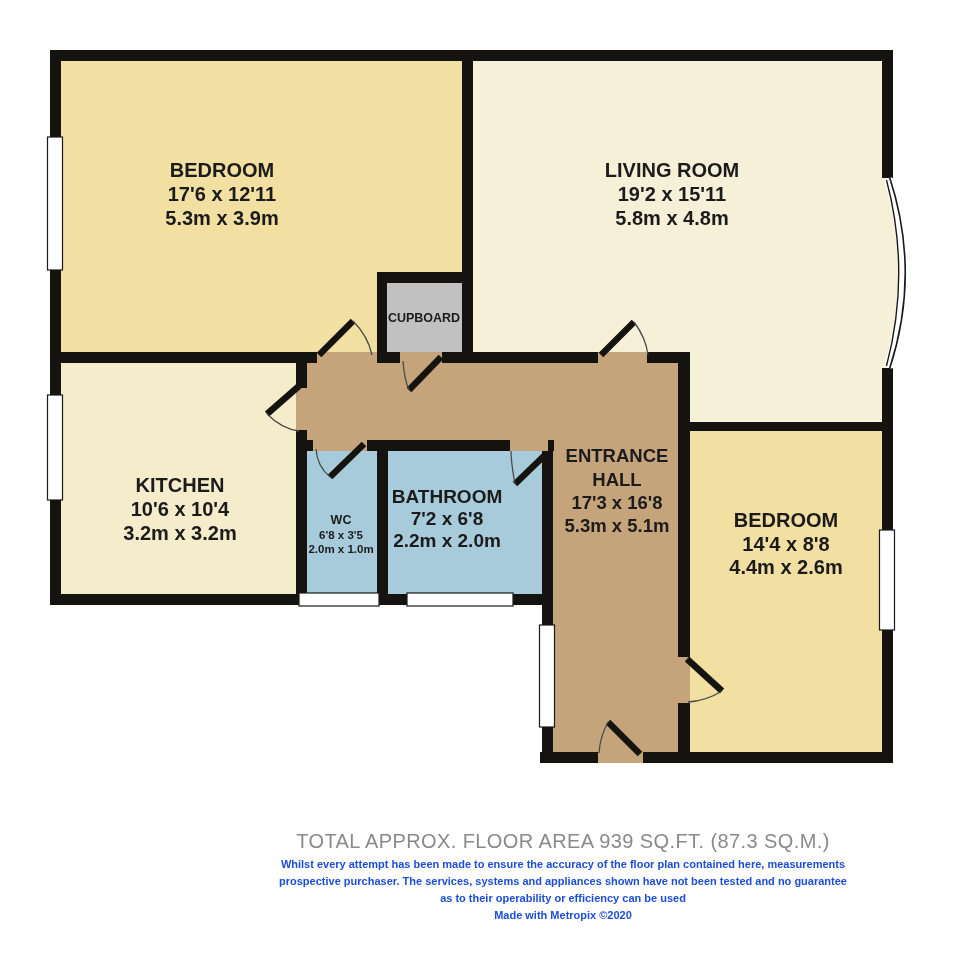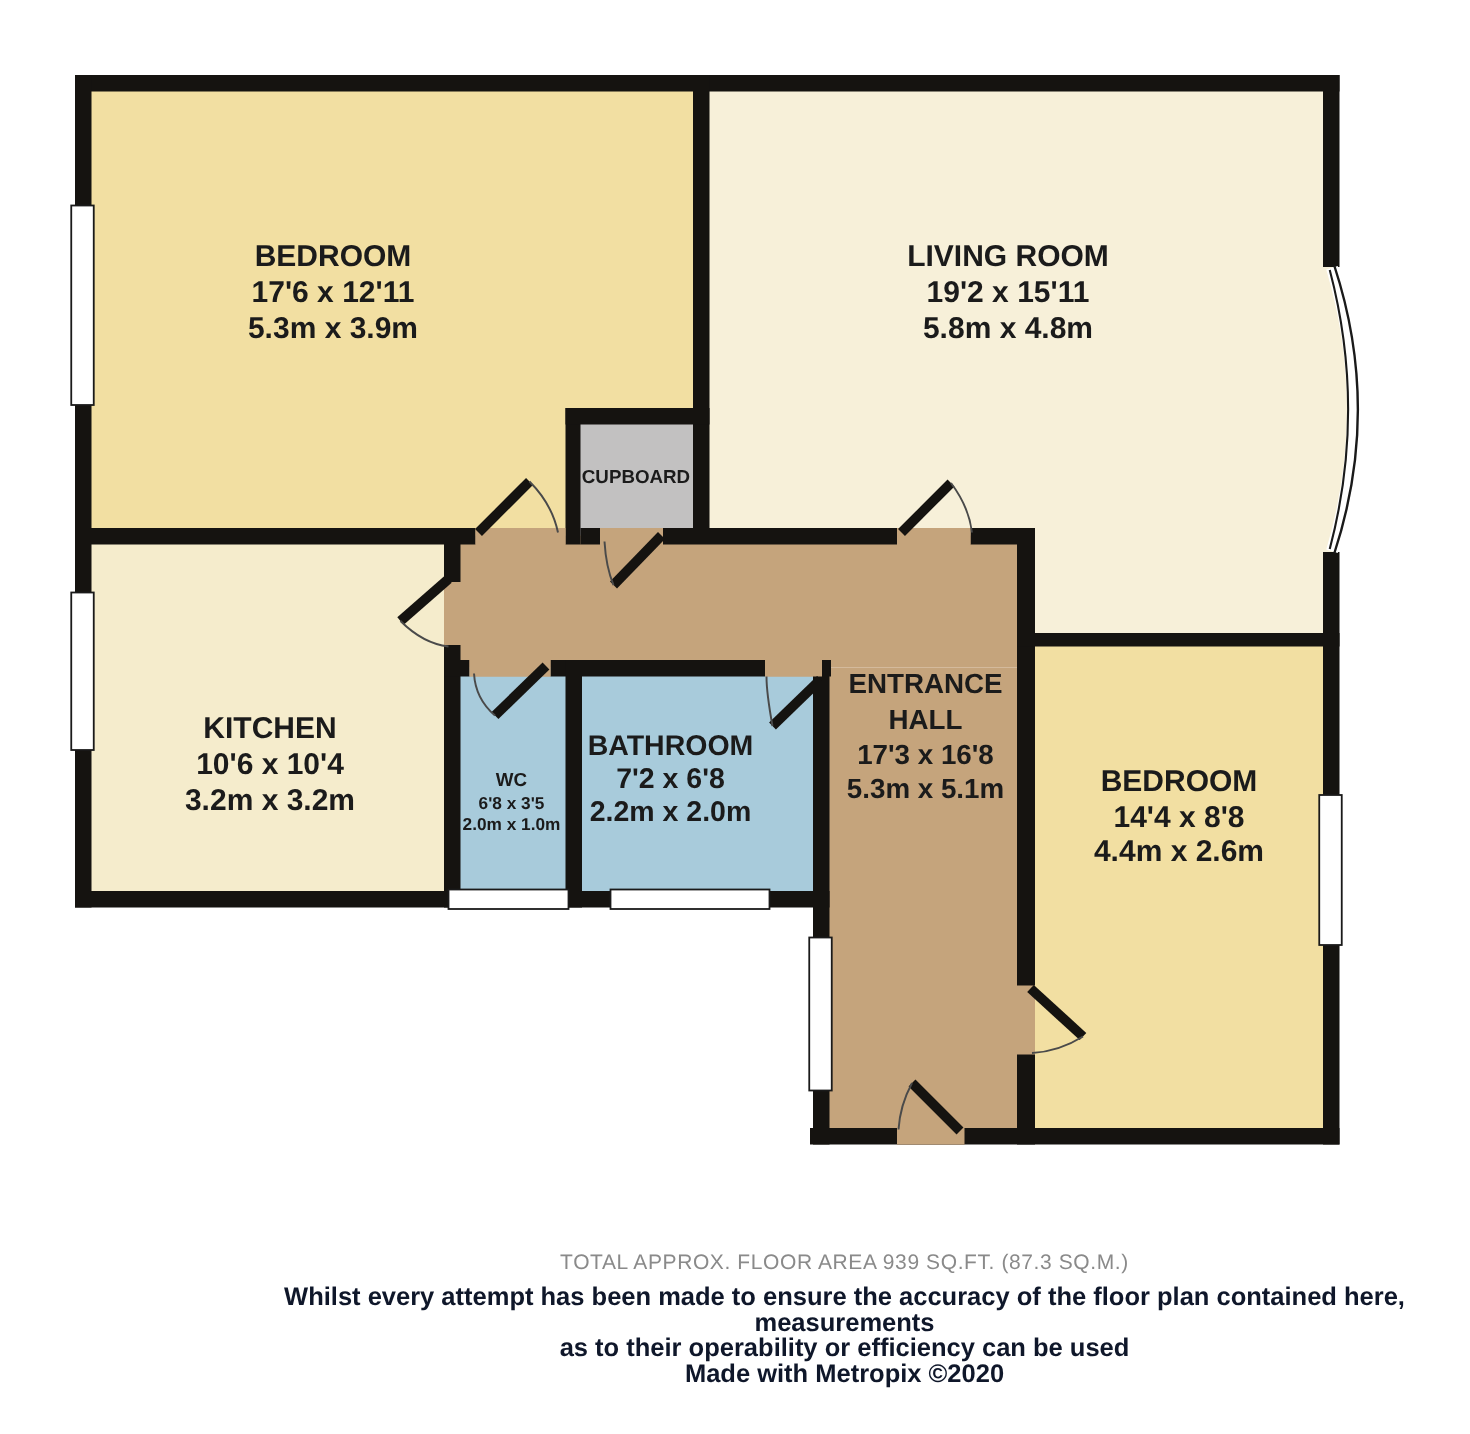--- a/index.html
+++ b/index.html
@@ -10,22 +10,22 @@
   .win{fill:#ffffff;stroke:#1a1a1a;stroke-width:1.2;}
   .leaf{stroke:#151310;stroke-width:6.5;fill:none;}
   .swing{stroke:#4a4a4a;stroke-width:1.3;fill:none;}
   .lbl{fill:#1b1b1b;font-weight:bold;text-anchor:middle;}
   .fs20{font-size:20px;}
   .fs19{font-size:19px;}
   .fs185{font-size:18.5px;}
   .fs125{font-size:12.5px;}
   .fs115{font-size:11.5px;}
   #footer{position:absolute;left:146px;right:0;top:831px;text-align:center;}
-  #footer .total{font-size:14px;line-height:21px;color:#8a8a8a;letter-spacing:0.4px;margin-bottom:4px;}
-  #footer .disc{font-size:17px;line-height:17px;font-weight:bold;color:#0f172a;}
+  #footer .total{font-size:20px;line-height:21px;color:#8a8a8a;letter-spacing:0.4px;margin-bottom:4px;}
+  #footer .disc{font-size:11px;line-height:17px;font-weight:bold;color:#1d4ed8;}
 </style>
 </head>
 <body>
 
 <div id="stage">
 <svg width="980" height="820" viewBox="0 0 980 820">
 
   <g>
     <rect x="55" y="55" width="412" height="302" fill="#F2DFA2"></rect>
     <rect x="468" y="55" width="420" height="302" fill="#F7F0D9"></rect>
@@ -151,16 +151,17 @@
 
     <text class="lbl fs20" x="786" y="527">BEDROOM</text>
     <text class="lbl fs20" x="786" y="551">14'4 x 8'8</text>
     <text class="lbl fs20" x="786" y="574">4.4m x 2.6m</text>
   </g>
 </svg>
 
 <div id="footer">
   <div class="total">TOTAL APPROX. FLOOR AREA 939 SQ.FT. (87.3 SQ.M.)</div>
   <div class="disc">Whilst every attempt has been made to ensure the accuracy of the floor plan contained here, measurements</div>
+  <div class="disc">prospective purchaser. The services, systems and appliances shown have not been tested and no guarantee</div>
   <div class="disc">as to their operability or efficiency can be used</div>
   <div class="disc">Made with Metropix ©2020</div>
 </div>
 </div>
 
 </body></html>

